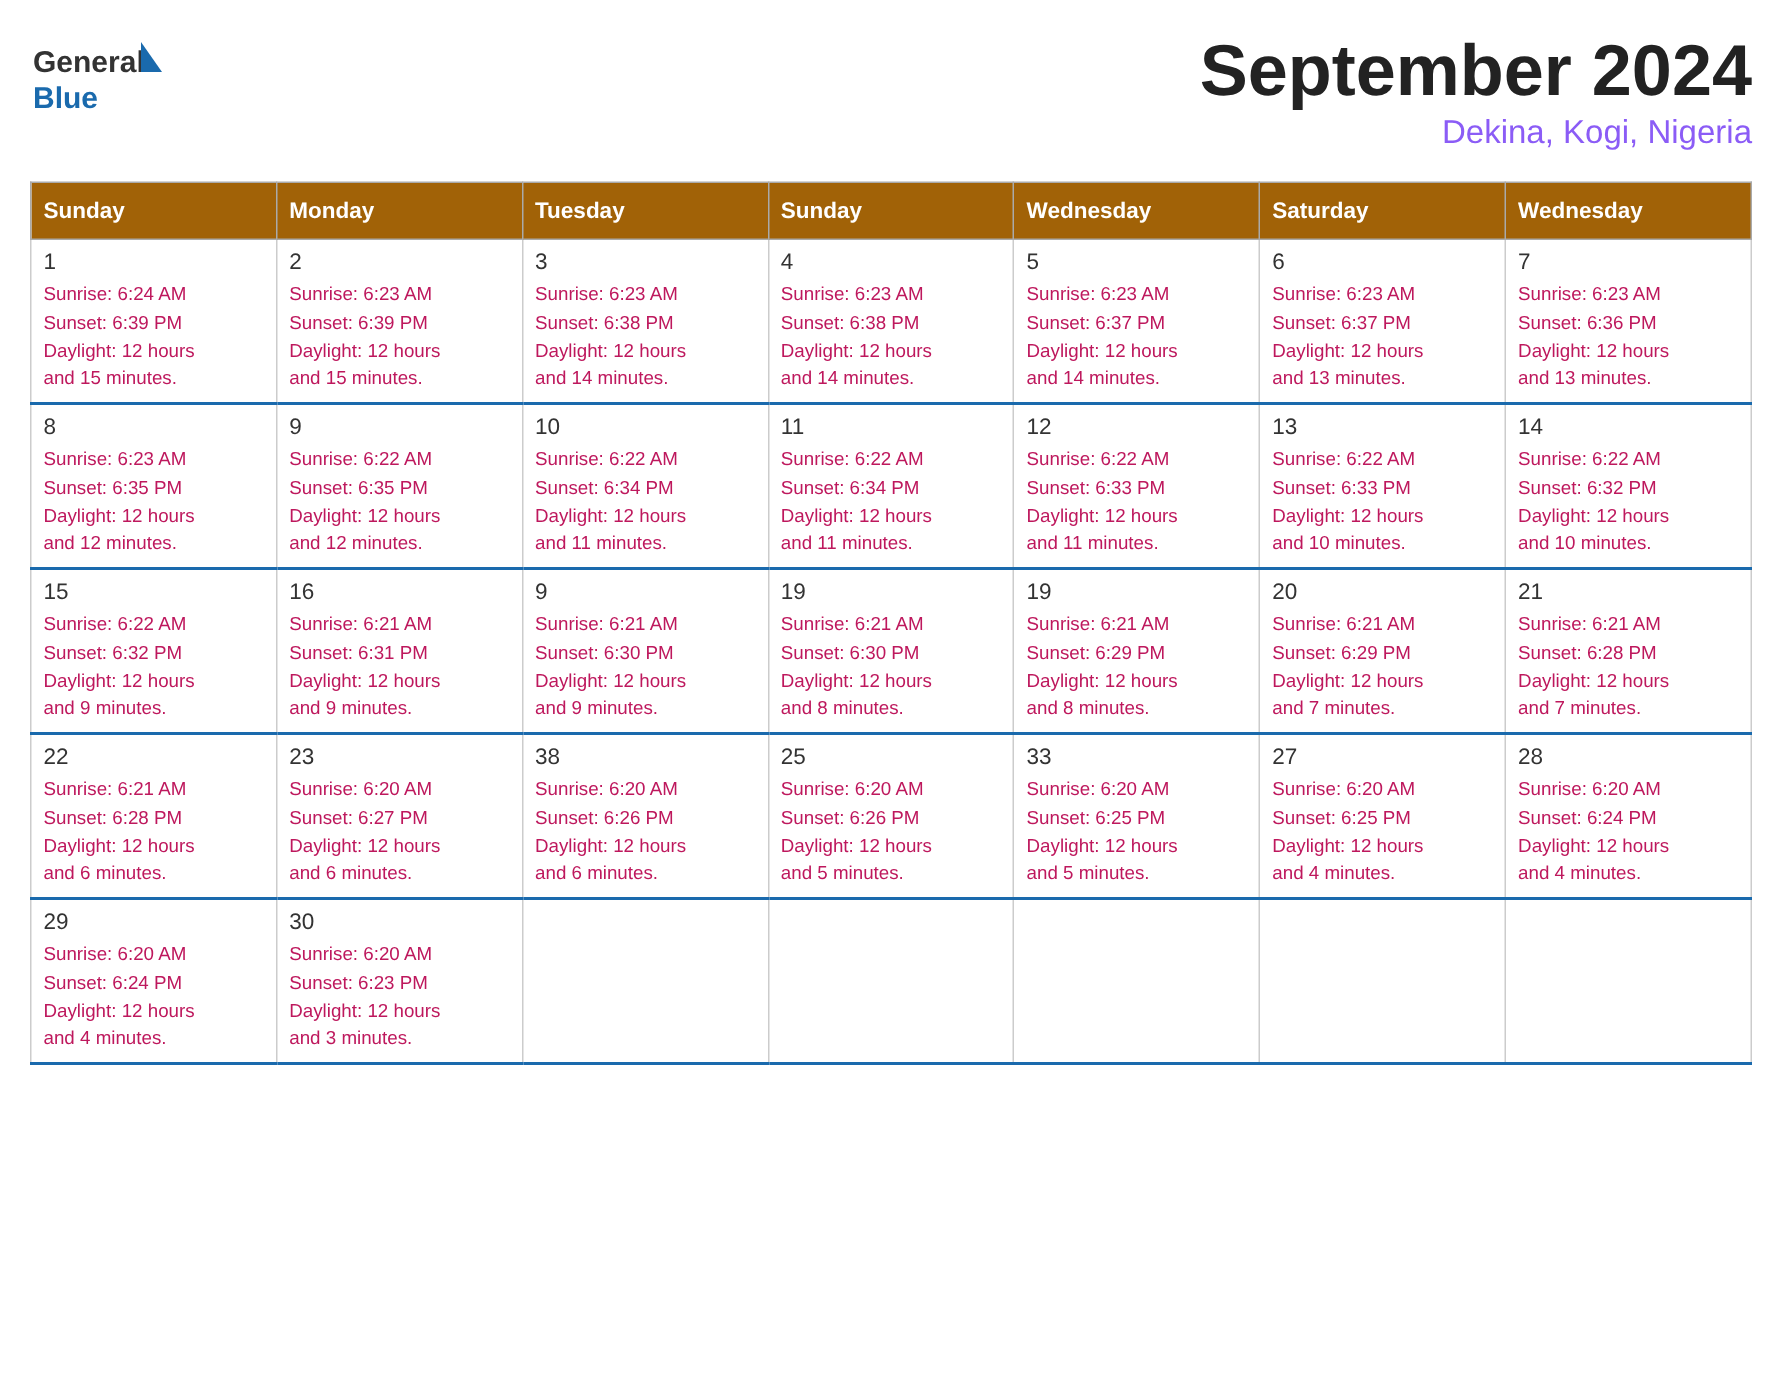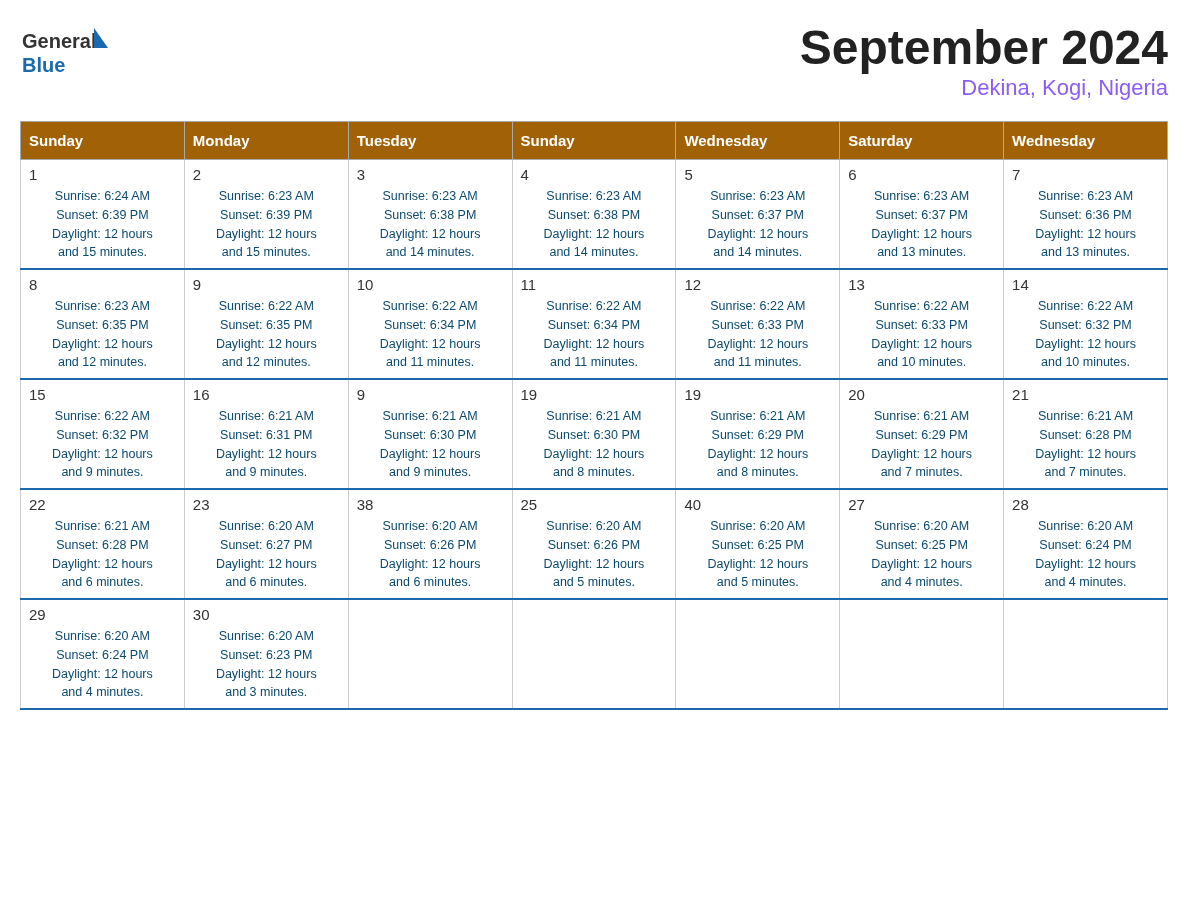--- a/index.html
+++ b/index.html
@@ -60,22 +60,21 @@
     }
     .day-number {
       font-size: 15px;
       font-weight: normal;
       margin-bottom: 4px;
       display: block;
     }
     .day-info {
       font-size: 12.5px;
       line-height: 1.5;
-      color: #0c4a6e;
-      text-align: center;
+      color: #be185d;
     }
     .empty-cell {
       background: #fff;
     }
   </style>
 </head>
 <body>
 
 <div class="header">
   <div class="logo">
@@ -208,21 +207,21 @@
         </td>
         <td>
           <span class="day-number">38</span>
           <div class="day-info">Sunrise: 6:20 AM<br>Sunset: 6:26 PM<br>Daylight: 12 hours<br>and 6 minutes.</div>
         </td>
         <td>
           <span class="day-number">25</span>
           <div class="day-info">Sunrise: 6:20 AM<br>Sunset: 6:26 PM<br>Daylight: 12 hours<br>and 5 minutes.</div>
         </td>
         <td>
-          <span class="day-number">40</span>
+          <span class="day-number">33</span>
           <div class="day-info">Sunrise: 6:20 AM<br>Sunset: 6:25 PM<br>Daylight: 12 hours<br>and 5 minutes.</div>
         </td>
         <td>
           <span class="day-number">27</span>
           <div class="day-info">Sunrise: 6:20 AM<br>Sunset: 6:25 PM<br>Daylight: 12 hours<br>and 4 minutes.</div>
         </td>
         <td>
           <span class="day-number">28</span>
           <div class="day-info">Sunrise: 6:20 AM<br>Sunset: 6:24 PM<br>Daylight: 12 hours<br>and 4 minutes.</div>
         </td>

